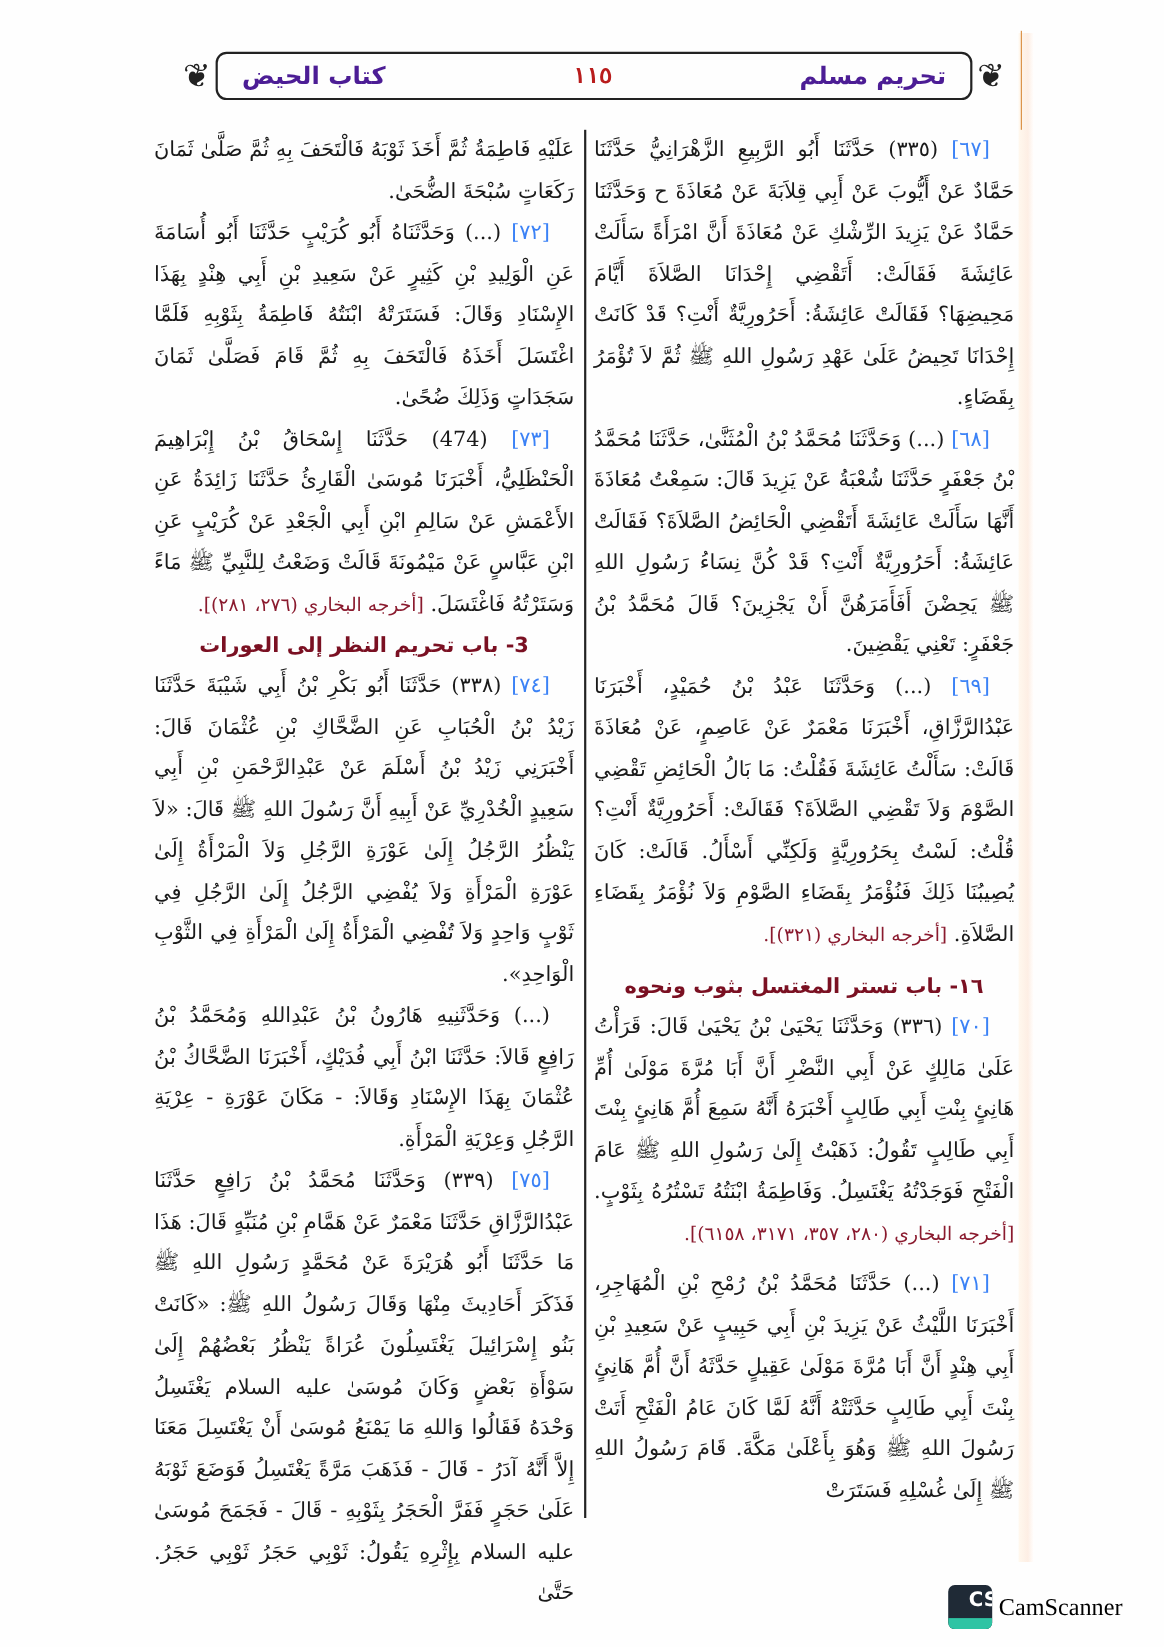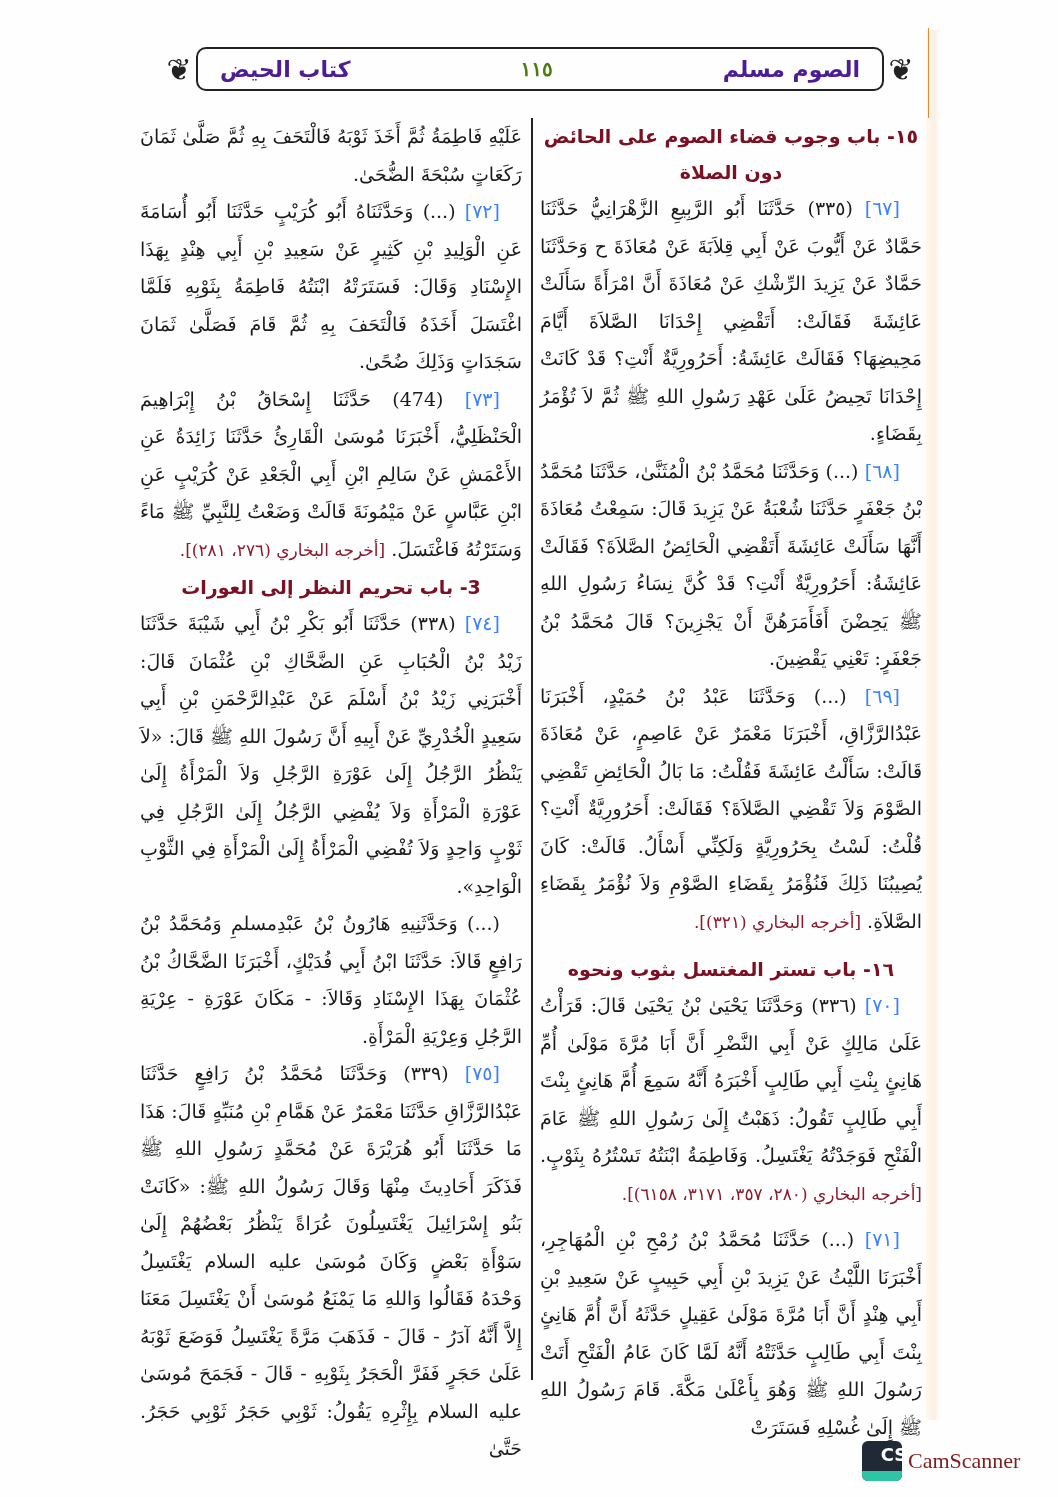--- a/index.html
+++ b/index.html
@@ -19,21 +19,21 @@
   }
   .header {
     position:absolute; left:196px; top:47px; width:688px; height:44px;
     border:2px solid #222; border-radius:10px; box-sizing:border-box;
     display:flex; align-items:center; justify-content:space-between;
     padding:0 22px; direction:rtl;
   }
   .header .hl {
     font-family:"DejaVu Sans", sans-serif; font-weight:bold; font-size:22px; color:#4c1d95;
   }
-  .header .pg { font-family:Liberation Sans, sans-serif; font-weight:bold; font-size:20px; color:#4d7c0f; }
+  .header .pg { font-family:Liberation Mono, monospace; font-weight:bold; font-size:20px; color:#b91c1c; }
   .orn {
     position:absolute; top:50px; width:34px; height:40px;
     font-size:30px; line-height:40px; text-align:center; color:#222;
   }
   .orn.left { left:162px; }
   .orn.right { left:884px; }
   .col {
     position:absolute; top:118px; direction:rtl; text-align:justify;
     font-size:19px; line-height:37.5px;
   }
@@ -49,58 +49,57 @@
   .ref { color:#8a1a2e; font-size:17px; }
   .num { color:#3b82f6; }
   .cs {
     position:absolute; left:862px; top:1441px; width:40px; height:40px;
     border-radius:6px; background:#1f2a36; overflow:hidden;
   }
   .cs .cs-t { position:absolute; top:3px; left:0; width:64px; text-align:center; color:#fff;
     font-family:"DejaVu Sans", sans-serif; font-weight:bold; font-size:18px; }
   .cs .cs-b { position:absolute; bottom:0; left:0; width:40px; height:10px; background:#2fc4a4; }
   .cs-name {
-    position:absolute; left:908px; top:1448px; font-family:"Liberation Serif", serif; font-size:22px; color:#7f1d1d;
+    position:absolute; left:908px; top:1448px; font-family:"Liberation Serif", serif; font-size:22px; color:#000000;
   }
 </style>
 </head>
 <body>
 
 <div class="page">
   <div class="spine"></div>
   <div class="spine-line"></div>
 
   <div class="orn left">❦</div>
   <div class="orn right">❦</div>
 
   <div class="header">
-    <span class="hl">الصوم مسلم</span>
+    <span class="hl">تحريم مسلم</span>
     <span class="pg">١١٥</span>
     <span class="hl">كتاب الحيض</span>
   </div>
 
   <div class="col right">
-    <h3 class="title">١٥- باب وجوب قضاء الصوم على الحائض دون الصلاة</h3>
     <p class="para"><span class="num">[٦٧]</span> <span>(٣٣٥) حَدَّثَنَا أَبُو الرَّبِيعِ الزَّهْرَانِيُّ حَدَّثَنَا حَمَّادٌ عَنْ أَيُّوبَ عَنْ أَبِي قِلاَبَةَ عَنْ مُعَاذَةَ ح وَحَدَّثَنَا حَمَّادٌ عَنْ يَزِيدَ الرِّشْكِ عَنْ مُعَاذَةَ أَنَّ امْرَأَةً سَأَلَتْ عَائِشَةَ فَقَالَتْ: أَتَقْضِي إِحْدَانَا الصَّلاَةَ أَيَّامَ مَحِيضِهَا؟ فَقَالَتْ عَائِشَةُ: أَحَرُورِيَّةٌ أَنْتِ؟ قَدْ كَانَتْ إِحْدَانَا تَحِيضُ عَلَىٰ عَهْدِ رَسُولِ اللهِ ﷺ ثُمَّ لاَ تُؤْمَرُ بِقَضَاءٍ.</span></p>
     <p class="para"><span class="num">[٦٨]</span> <span>(...) وَحَدَّثَنَا مُحَمَّدُ بْنُ الْمُثَنَّىٰ، حَدَّثَنَا مُحَمَّدُ بْنُ جَعْفَرٍ حَدَّثَنَا شُعْبَةُ عَنْ يَزِيدَ قَالَ: سَمِعْتُ مُعَاذَةَ أَنَّهَا سَأَلَتْ عَائِشَةَ أَتَقْضِي الْحَائِضُ الصَّلاَةَ؟ فَقَالَتْ عَائِشَةُ: أَحَرُورِيَّةٌ أَنْتِ؟ قَدْ كُنَّ نِسَاءُ رَسُولِ اللهِ ﷺ يَحِضْنَ أَفَأَمَرَهُنَّ أَنْ يَجْزِينَ؟ قَالَ مُحَمَّدُ بْنُ جَعْفَرٍ: تَعْنِي يَقْضِينَ.</span></p>
     <p class="para"><span class="num">[٦٩]</span> <span>(...) وَحَدَّثَنَا عَبْدُ بْنُ حُمَيْدٍ، أَخْبَرَنَا عَبْدُالرَّزَّاقِ، أَخْبَرَنَا مَعْمَرٌ عَنْ عَاصِمٍ، عَنْ مُعَاذَةَ قَالَتْ: سَأَلْتُ عَائِشَةَ فَقُلْتُ: مَا بَالُ الْحَائِضِ تَقْضِي الصَّوْمَ وَلاَ تَقْضِي الصَّلاَةَ؟ فَقَالَتْ: أَحَرُورِيَّةٌ أَنْتِ؟ قُلْتُ: لَسْتُ بِحَرُورِيَّةٍ وَلَكِنِّي أَسْأَلُ. قَالَتْ: كَانَ يُصِيبُنَا ذَلِكَ فَنُؤْمَرُ بِقَضَاءِ الصَّوْمِ وَلاَ نُؤْمَرُ بِقَضَاءِ الصَّلاَةِ.</span> <span class="ref">[أخرجه البخاري (٣٢١)].</span></p>
     <h3 class="title" style="margin-top:10px">١٦- باب تستر المغتسل بثوب ونحوه</h3>
     <p class="para"><span class="num">[٧٠]</span> <span>(٣٣٦) وَحَدَّثَنَا يَحْيَىٰ بْنُ يَحْيَىٰ قَالَ: قَرَأْتُ عَلَىٰ مَالِكٍ عَنْ أَبِي النَّضْرِ أَنَّ أَبَا مُرَّةَ مَوْلَىٰ أُمِّ هَانِئٍ بِنْتِ أَبِي طَالِبٍ أَخْبَرَهُ أَنَّهُ سَمِعَ أُمَّ هَانِئٍ بِنْتَ أَبِي طَالِبٍ تَقُولُ: ذَهَبْتُ إِلَىٰ رَسُولِ اللهِ ﷺ عَامَ الْفَتْحِ فَوَجَدْتُهُ يَغْتَسِلُ. وَفَاطِمَةُ ابْنَتُهُ تَسْتُرُهُ بِثَوْبٍ.</span> <span class="ref">[أخرجه البخاري (٢٨٠، ٣٥٧، ٣١٧١، ٦١٥٨)].</span></p>
     <p class="para" style="margin-top:8px"><span class="num">[٧١]</span> <span>(...) حَدَّثَنَا مُحَمَّدُ بْنُ رُمْحِ بْنِ الْمُهَاجِرِ، أَخْبَرَنَا اللَّيْثُ عَنْ يَزِيدَ بْنِ أَبِي حَبِيبٍ عَنْ سَعِيدِ بْنِ أَبِي هِنْدٍ أَنَّ أَبَا مُرَّةَ مَوْلَىٰ عَقِيلٍ حَدَّثَهُ أَنَّ أُمَّ هَانِئٍ بِنْتَ أَبِي طَالِبٍ حَدَّثَتْهُ أَنَّهُ لَمَّا كَانَ عَامُ الْفَتْحِ أَتَتْ رَسُولَ اللهِ ﷺ وَهُوَ بِأَعْلَىٰ مَكَّةَ. قَامَ رَسُولُ اللهِ ﷺ إِلَىٰ غُسْلِهِ فَسَتَرَتْ</span></p>
   </div>
 
   <div class="divider"></div>
 
   <div class="col left">
     <p class="cont">عَلَيْهِ فَاطِمَةُ ثُمَّ أَخَذَ ثَوْبَهُ فَالْتَحَفَ بِهِ ثُمَّ صَلَّىٰ ثَمَانَ رَكَعَاتٍ سُبْحَةَ الضُّحَىٰ.</p>
     <p class="para"><span class="num">[٧٢]</span> <span>(...) وَحَدَّثَنَاهُ أَبُو كُرَيْبٍ حَدَّثَنَا أَبُو أُسَامَةَ عَنِ الْوَلِيدِ بْنِ كَثِيرٍ عَنْ سَعِيدِ بْنِ أَبِي هِنْدٍ بِهَذَا الإِسْنَادِ وَقَالَ: فَسَتَرَتْهُ ابْنَتُهُ فَاطِمَةُ بِثَوْبِهِ فَلَمَّا اغْتَسَلَ أَخَذَهُ فَالْتَحَفَ بِهِ ثُمَّ قَامَ فَصَلَّىٰ ثَمَانَ سَجَدَاتٍ وَذَلِكَ ضُحًىٰ.</span></p>
     <p class="para"><span class="num">[٧٣]</span> <span>(474) حَدَّثَنَا إِسْحَاقُ بْنُ إِبْرَاهِيمَ الْحَنْظَلِيُّ، أَخْبَرَنَا مُوسَىٰ الْقَارِئُ حَدَّثَنَا زَائِدَةُ عَنِ الأَعْمَشِ عَنْ سَالِمِ ابْنِ أَبِي الْجَعْدِ عَنْ كُرَيْبٍ عَنِ ابْنِ عَبَّاسٍ عَنْ مَيْمُونَةَ قَالَتْ وَضَعْتُ لِلنَّبِيِّ ﷺ مَاءً وَسَتَرْتُهُ فَاغْتَسَلَ.</span> <span class="ref">[أخرجه البخاري (٢٧٦، ٢٨١)].</span></p>
     <h3 class="title">3- باب تحريم النظر إلى العورات</h3>
     <p class="para"><span class="num">[٧٤]</span> <span>(٣٣٨) حَدَّثَنَا أَبُو بَكْرِ بْنُ أَبِي شَيْبَةَ حَدَّثَنَا زَيْدُ بْنُ الْحُبَابِ عَنِ الضَّحَّاكِ بْنِ عُثْمَانَ قَالَ: أَخْبَرَنِي زَيْدُ بْنُ أَسْلَمَ عَنْ عَبْدِالرَّحْمَنِ بْنِ أَبِي سَعِيدٍ الْخُدْرِيِّ عَنْ أَبِيهِ أَنَّ رَسُولَ اللهِ ﷺ قَالَ: «لاَ يَنْظُرُ الرَّجُلُ إِلَىٰ عَوْرَةِ الرَّجُلِ وَلاَ الْمَرْأَةُ إِلَىٰ عَوْرَةِ الْمَرْأَةِ وَلاَ يُفْضِي الرَّجُلُ إِلَىٰ الرَّجُلِ فِي ثَوْبٍ وَاحِدٍ وَلاَ تُفْضِي الْمَرْأَةُ إِلَىٰ الْمَرْأَةِ فِي الثَّوْبِ الْوَاحِدِ».</span></p>
-    <p class="para">(...) وَحَدَّثَنِيهِ هَارُونُ بْنُ عَبْدِمسلمِ وَمُحَمَّدُ بْنُ رَافِعٍ قَالاَ: حَدَّثَنَا ابْنُ أَبِي فُدَيْكٍ، أَخْبَرَنَا الضَّحَّاكُ بْنُ عُثْمَانَ بِهَذَا الإِسْنَادِ وَقَالاَ: - مَكَانَ عَوْرَةِ - عِرْيَةِ الرَّجُلِ وَعِرْيَةِ الْمَرْأَةِ.</p>
+    <p class="para">(...) وَحَدَّثَنِيهِ هَارُونُ بْنُ عَبْدِاللهِ وَمُحَمَّدُ بْنُ رَافِعٍ قَالاَ: حَدَّثَنَا ابْنُ أَبِي فُدَيْكٍ، أَخْبَرَنَا الضَّحَّاكُ بْنُ عُثْمَانَ بِهَذَا الإِسْنَادِ وَقَالاَ: - مَكَانَ عَوْرَةِ - عِرْيَةِ الرَّجُلِ وَعِرْيَةِ الْمَرْأَةِ.</p>
     <p class="para"><span class="num">[٧٥]</span> <span>(٣٣٩) وَحَدَّثَنَا مُحَمَّدُ بْنُ رَافِعٍ حَدَّثَنَا عَبْدُالرَّزَّاقِ حَدَّثَنَا مَعْمَرٌ عَنْ هَمَّامِ بْنِ مُنَبِّهٍ قَالَ: هَذَا مَا حَدَّثَنَا أَبُو هُرَيْرَةَ عَنْ مُحَمَّدٍ رَسُولِ اللهِ ﷺ فَذَكَرَ أَحَادِيثَ مِنْهَا وَقَالَ رَسُولُ اللهِ ﷺ: «كَانَتْ بَنُو إِسْرَائِيلَ يَغْتَسِلُونَ عُرَاةً يَنْظُرُ بَعْضُهُمْ إِلَىٰ سَوْأَةِ بَعْضٍ وَكَانَ مُوسَىٰ عليه السلام يَغْتَسِلُ وَحْدَهُ فَقَالُوا وَاللهِ مَا يَمْنَعُ مُوسَىٰ أَنْ يَغْتَسِلَ مَعَنَا إِلاَّ أَنَّهُ آدَرُ - قَالَ - فَذَهَبَ مَرَّةً يَغْتَسِلُ فَوَضَعَ ثَوْبَهُ عَلَىٰ حَجَرٍ فَفَرَّ الْحَجَرُ بِثَوْبِهِ - قَالَ - فَجَمَحَ مُوسَىٰ عليه السلام بِإِثْرِهِ يَقُولُ: ثَوْبِي حَجَرُ ثَوْبِي حَجَرُ. حَتَّىٰ</span></p>
   </div>
 
   <div class="cs">
     <div class="cs-t">CS</div>
     <div class="cs-b"></div>
   </div>
   <div class="cs-name">CamScanner</div>
 </div>
 

